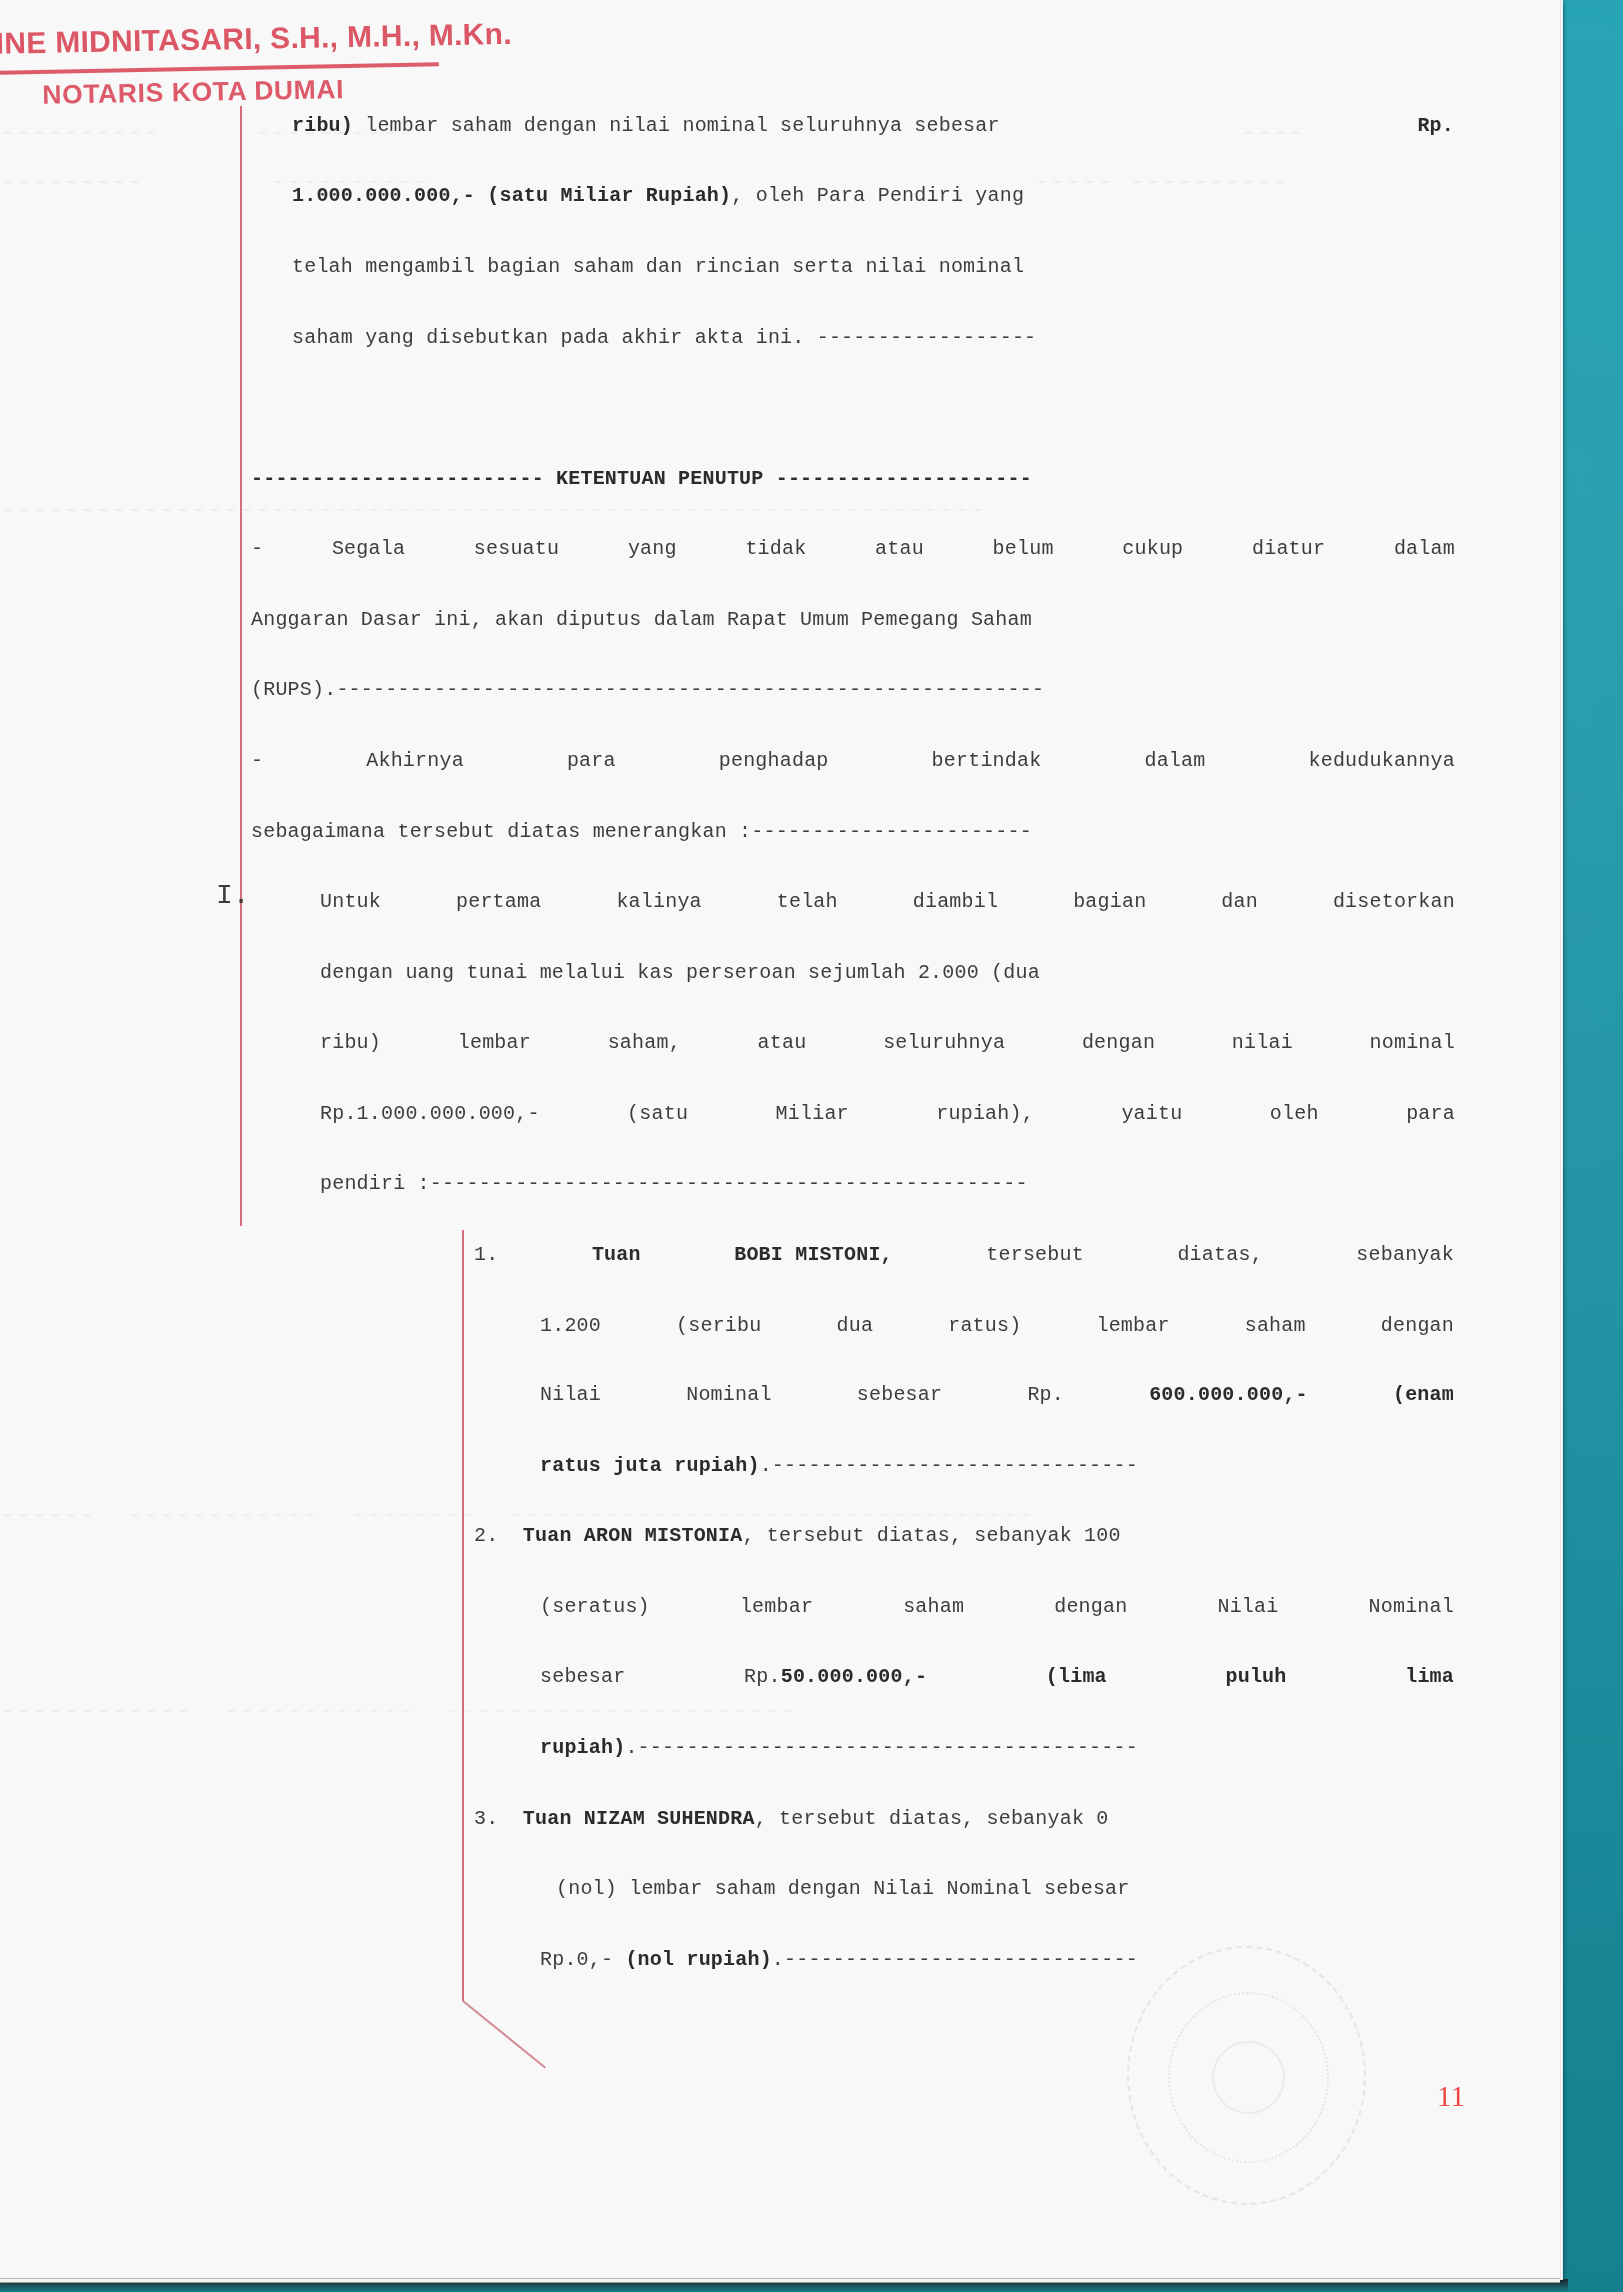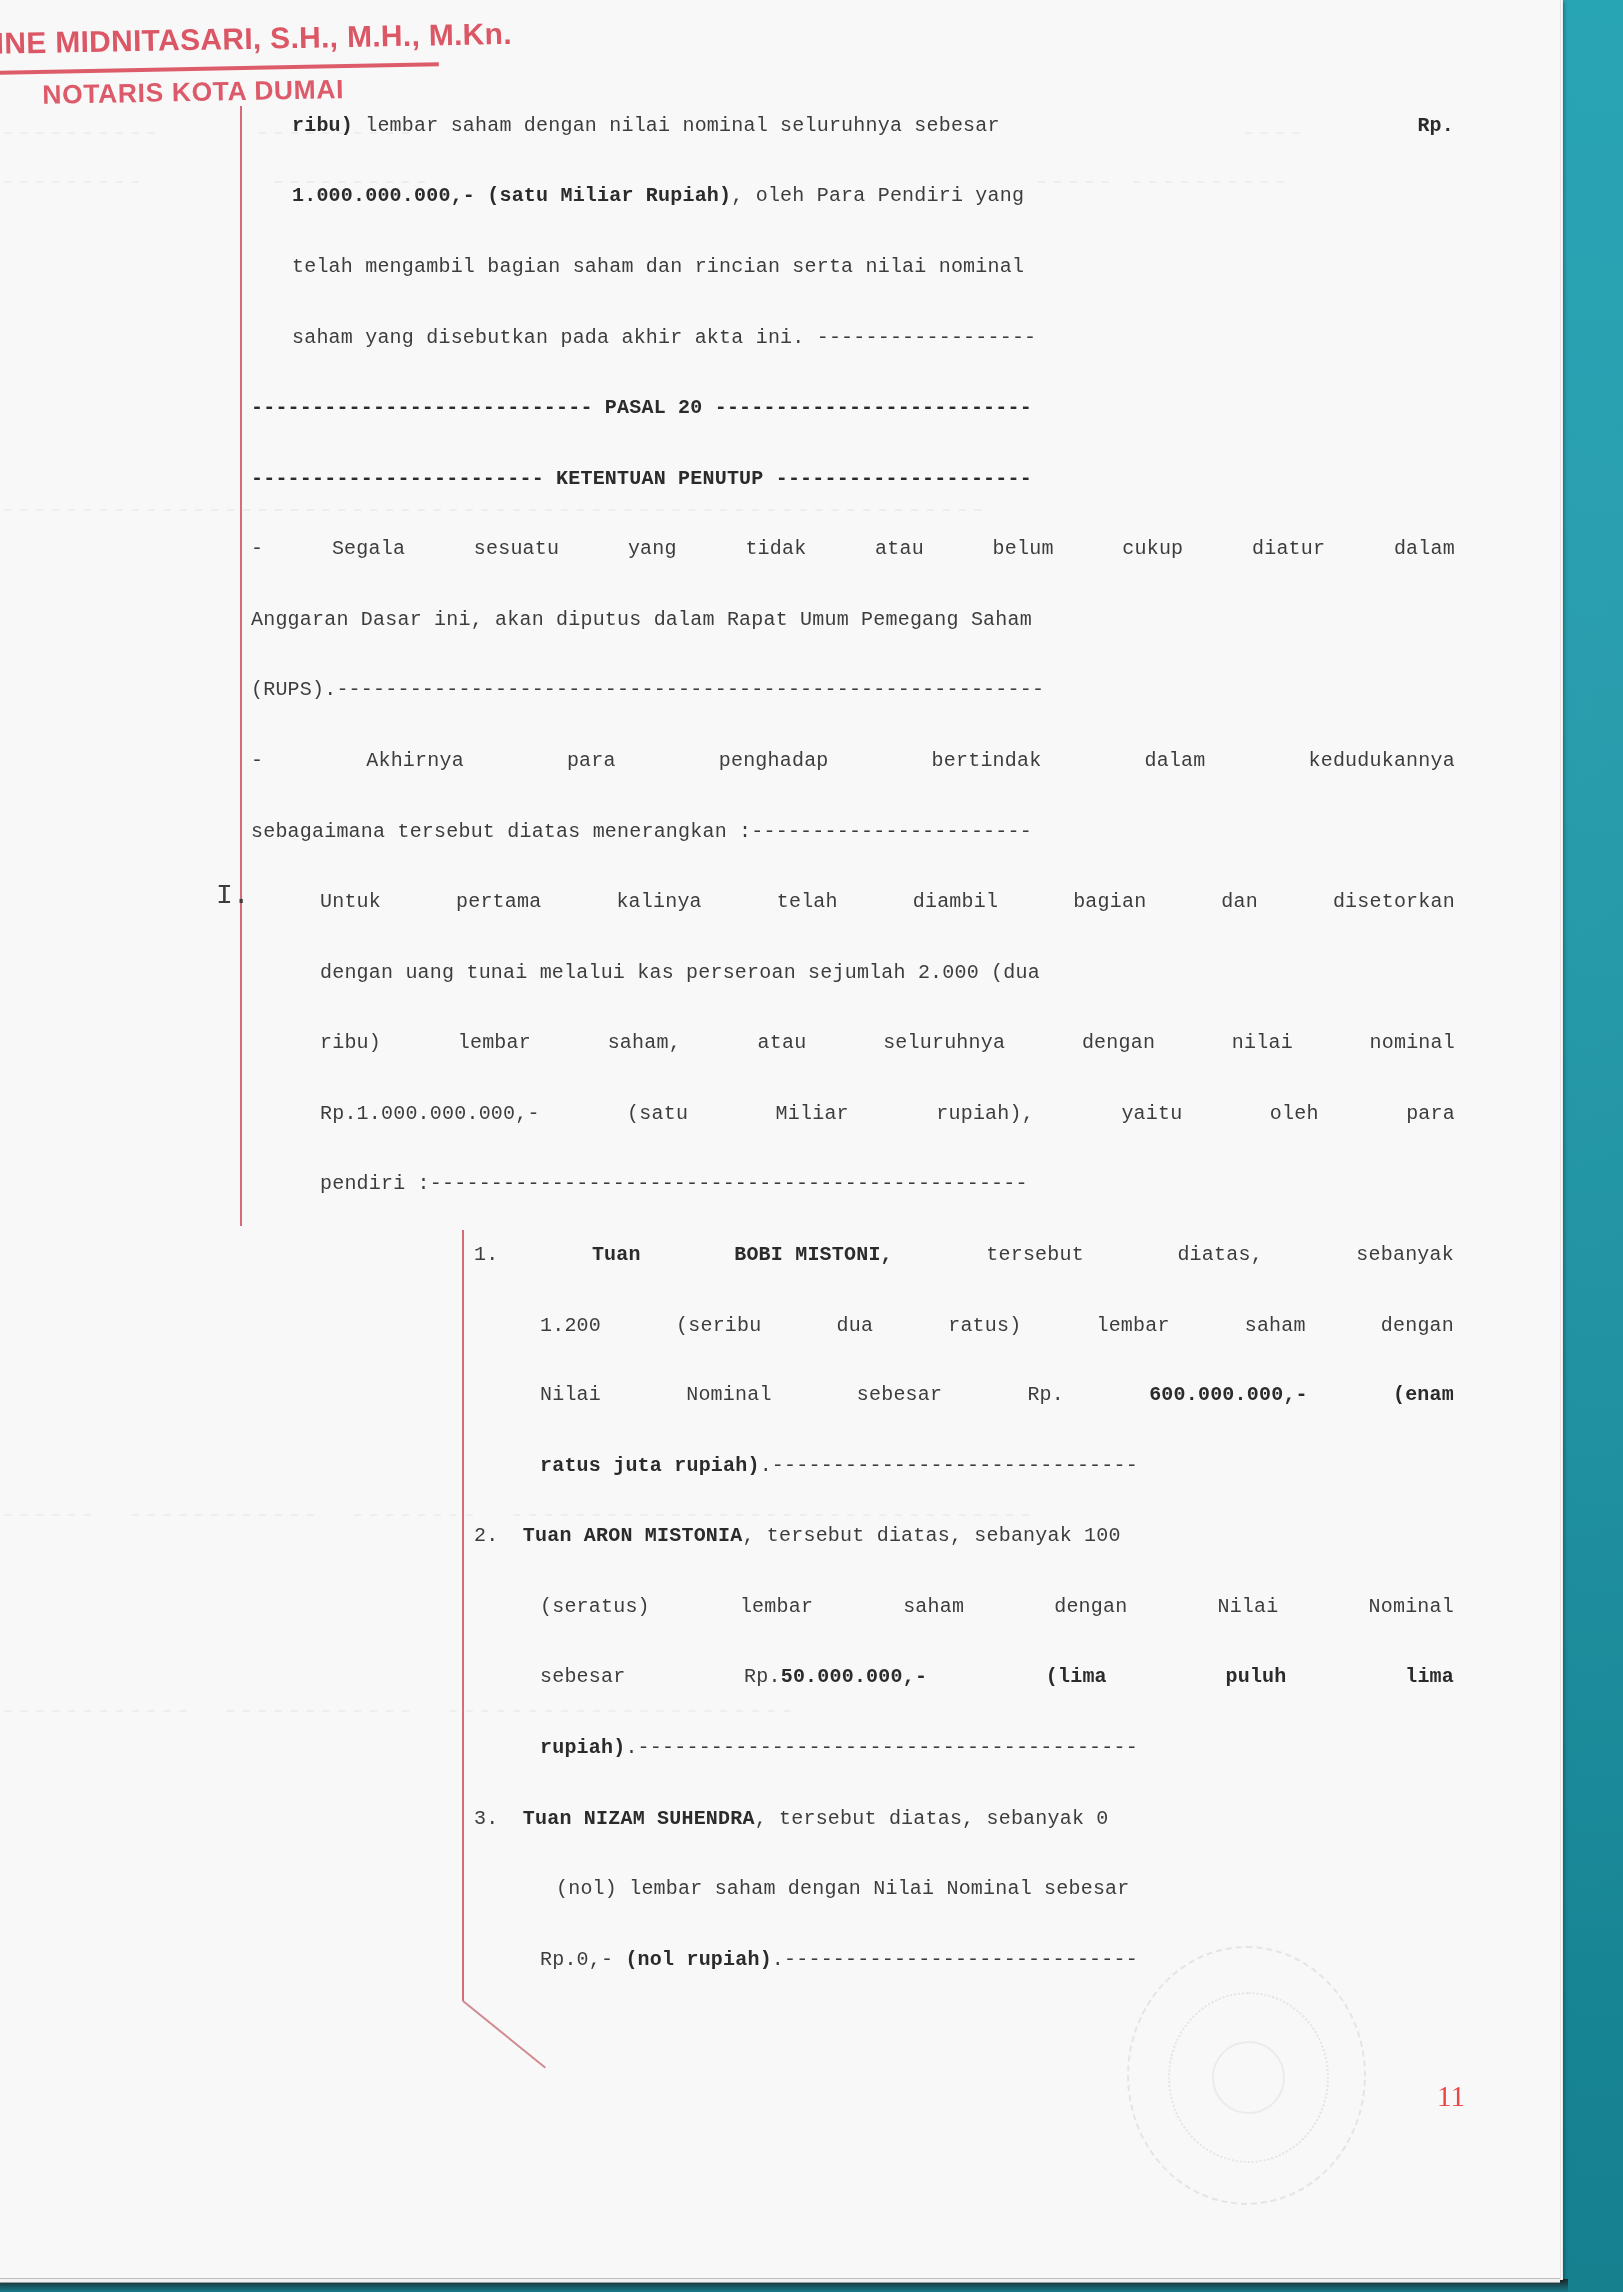--- a/index.html
+++ b/index.html
@@ -125,21 +125,20 @@
   <div class="line" style="left:292px;top:178px;width:1162px;">
     <b>1.000.000.000,-  (satu Miliar Rupiah)</b><span>, oleh Para Pendiri yang</span>
   </div>
   <div class="line" style="left:292px;top:320px;">
     <span>saham yang disebutkan pada akhir akta ini. ------------------</span>
   </div>
   <div class="line justify" style="left:292px;top:249px;width:1162px;">
     <span>telah mengambil bagian saham dan rincian serta nilai nominal</span>
   </div>
 
-  <div class="line heading" style="left:251px;top:390px;"><b>---------------------------- PASAL 20 --------------------------</b></div>
   <div class="line heading" style="left:251px;top:461px;"><b>------------------------ KETENTUAN PENUTUP ---------------------</b></div>
 
   <div class="line justify" id="c1l1" style="left:251px;top:531px;width:1204px;">
       <span>-</span>
       <span>Segala</span>
       <span>sesuatu</span>
       <span>yang</span>
       <span>tidak</span>
       <span>atau</span>
       <span>belum</span>

